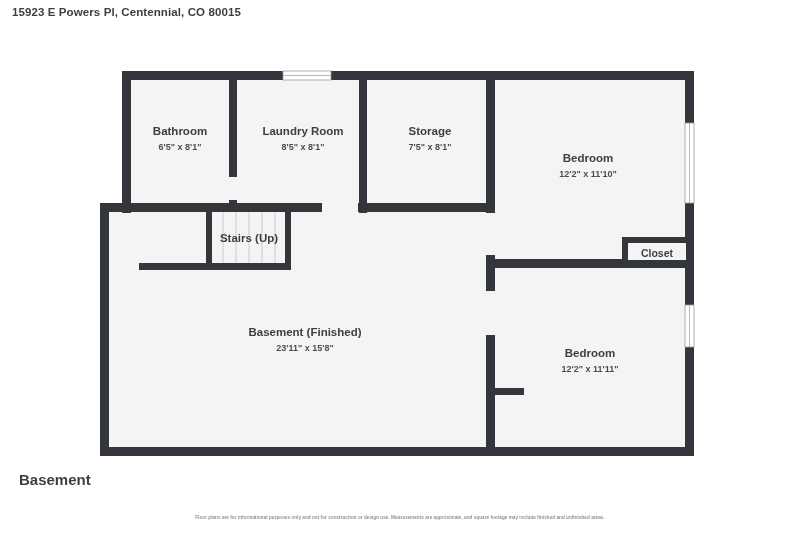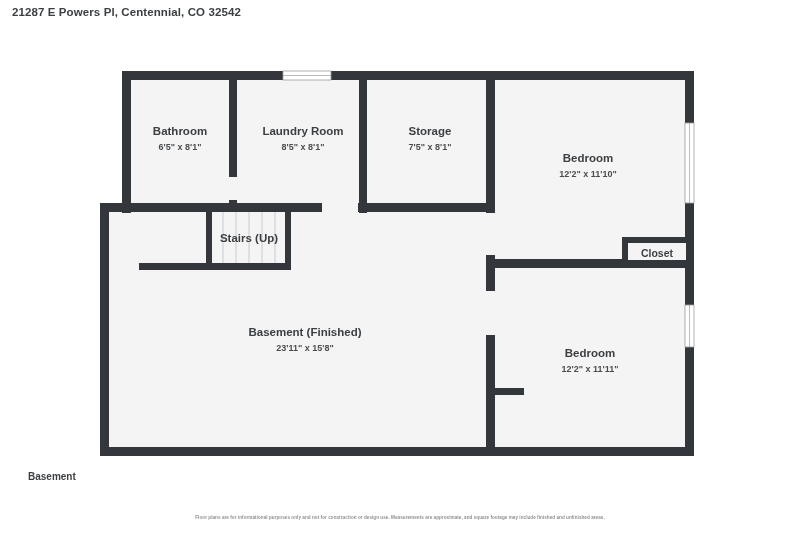--- a/index.html
+++ b/index.html
@@ -24,23 +24,23 @@
     color: #3c3f42;
     letter-spacing: 0.1px;
   }
   #floorplan-canvas {
     position: absolute;
     left: 0;
     top: 0;
   }
   #level-caption {
     position: absolute;
-    left: 28px;
+    left: 19px;
     top: 471px;
-    font-size: 10px;
+    font-size: 15px;
     font-weight: bold;
     color: #3c3f42;
   }
   #disclaimer {
     position: absolute;
     left: 0;
     width: 800px;
     top: 515px;
     text-align: center;
     font-size: 4.6px;
@@ -69,21 +69,21 @@
   .closet-label {
     font-family: "Liberation Sans", sans-serif;
     font-size: 10.5px;
     font-weight: bold;
     fill: #3c3f42;
   }
 </style>
 </head>
 <body>
 
-<div id="address-title">21287 E Powers Pl, Centennial, CO 32542</div>
+<div id="address-title">15923 E Powers Pl, Centennial, CO 80015</div>
 
 <svg id="floorplan-canvas" width="800" height="533" viewBox="0 0 800 533">
 
   <g>
     <rect x="126" y="71" width="107" height="142" fill="#f4f4f4"></rect>
     <rect x="233" y="71" width="130" height="142" fill="#f4f4f4"></rect>
     <rect x="363" y="71" width="127" height="142" fill="#f4f4f4"></rect>
     <rect x="490" y="71" width="200" height="192" fill="#f4f4f4"></rect>
     <rect x="490" y="263" width="200" height="192" fill="#f4f4f4"></rect>
     <rect x="105" y="207" width="385" height="248" fill="#f4f4f4"></rect>

